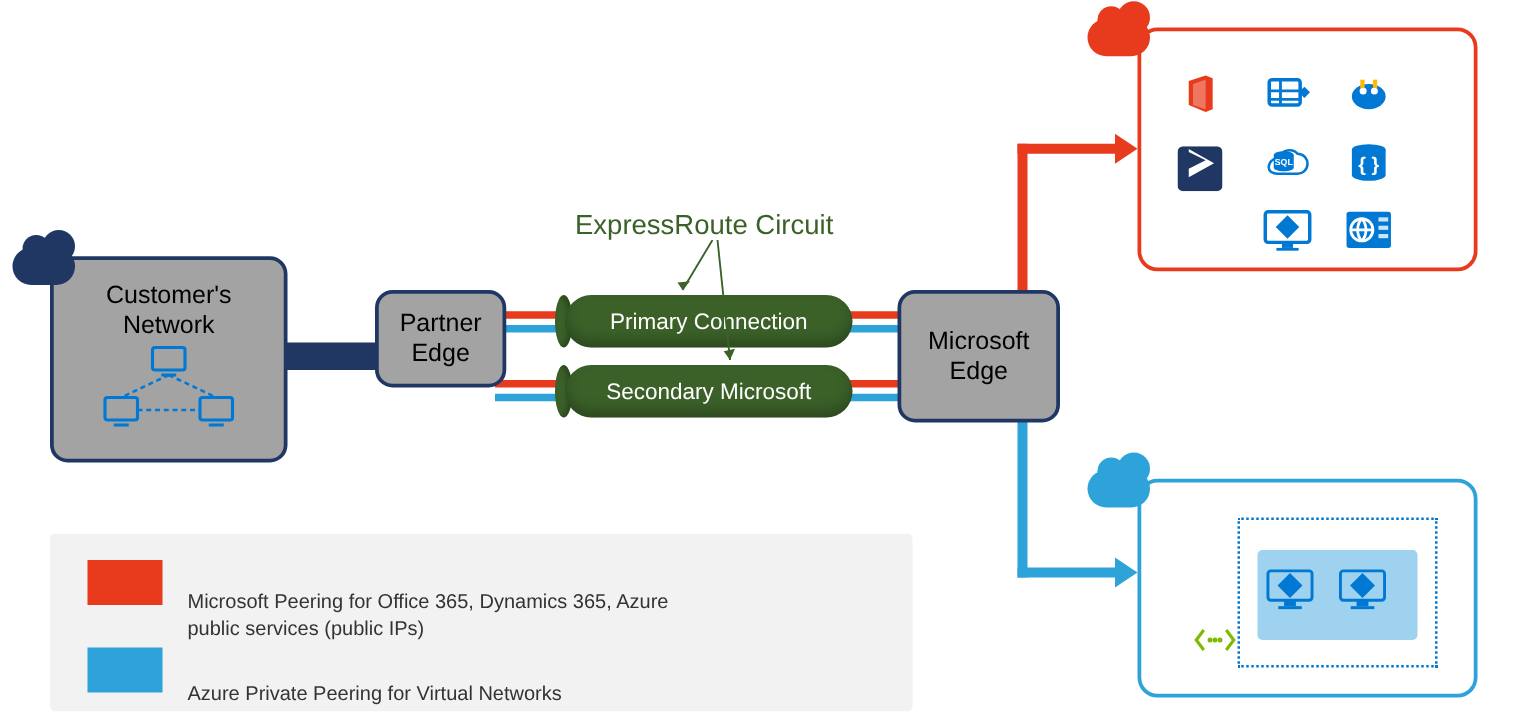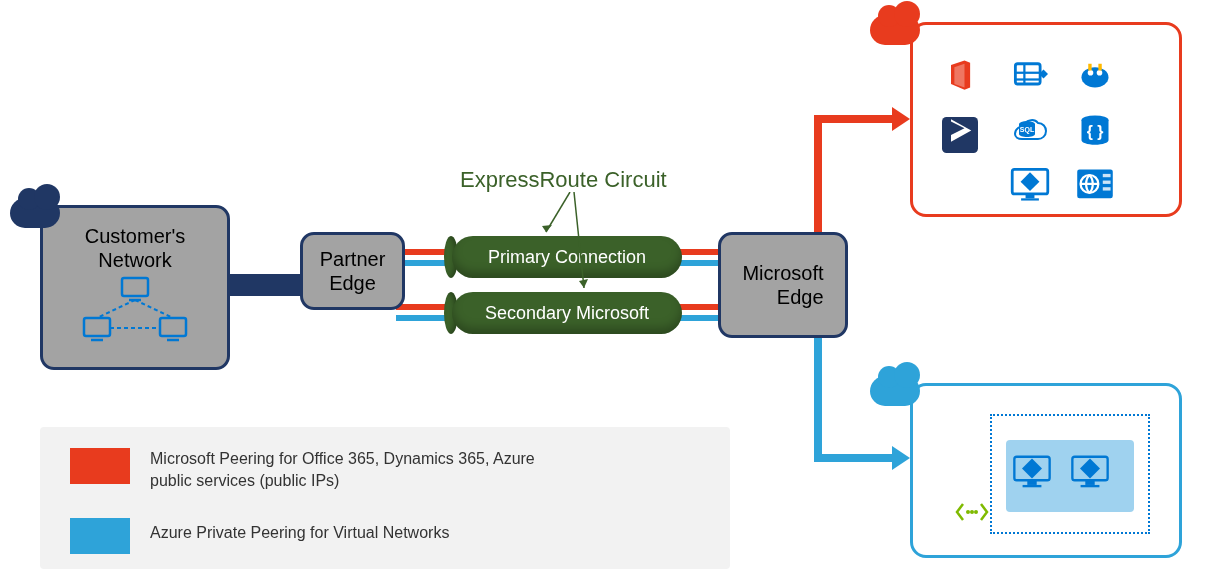--- a/index.html
+++ b/index.html
@@ -9,21 +9,21 @@
   .thick-bar{position:absolute;background:#203764;height:22px;}
   .pipe{position:absolute;width:230px;height:42px;border-radius:42px;background:#3b6129;color:#fff;font-size:18px;display:flex;align-items:center;justify-content:center;box-shadow:inset 0 -6px 10px rgba(0,0,0,.25);}
   .pipe-cap{position:absolute;width:14px;height:42px;border-radius:50%;background:#3b6129;box-shadow:inset -3px 0 5px rgba(0,0,0,.3);}
   .line-red{background:#e83b1e;position:absolute;}
   .line-blue{background:#2ea3d9;position:absolute;}
   .service-box{border-radius:16px;background:#fff;}
   .svc{width:40px;height:40px;position:absolute;display:flex;align-items:center;justify-content:center;color:#0078d4;font-size:28px;}
   .arrowhead{width:0;height:0;position:absolute;}
   .legend-box{background:#f2f2f2;}
   .legend-sq{width:60px;height:36px;}
-  .legend-txt{font-size:16px;color:#333;line-height:1.35;position:absolute;}
+  .legend-txt{font-size:16px;color:#333;line-height:1.35;position:absolute;margin-top:23px;}
   .green-title{color:#3b6129;font-size:22px;}
   .cloud{position:absolute;width:50px;height:30px;border-radius:15px;}
   .cloud:before,.cloud:after{content:"";position:absolute;border-radius:50%;}
 </style>
 </head>
 <body>
 
 <div class="abs legend-box" style="left:40px;top:427px;width:690px;height:142px;border-radius:4px;"></div>
 <div class="abs legend-sq" style="left:70px;top:448px;background:#e83b1e;"></div>
 <div class="legend-txt" style="left:150px;top:448px;width:430px;">Microsoft Peering for Office 365, Dynamics 365, Azure public services (public IPs)</div>
@@ -193,15 +193,15 @@
   <span style="position:absolute;left:8px;top:-10px;width:22px;height:22px;background:#203764;border-radius:50%;"></span>
   <span style="position:absolute;left:24px;top:-14px;width:26px;height:26px;background:#203764;border-radius:50%;"></span>
 </div>
 
 <div class="abs box" style="left:300px;top:232px;width:105px;height:78px;">
   <div class="label" style="white-space:pre-line;">Partner
 Edge</div>
 </div>
 
 <div class="abs box" style="left:718px;top:232px;width:130px;height:106px;">
-  <div class="label" style="white-space:pre-line;text-align:right;">Microsoft
+  <div class="label" style="white-space:pre-line;">Microsoft
 Edge</div>
 </div>
 
 </body></html>

